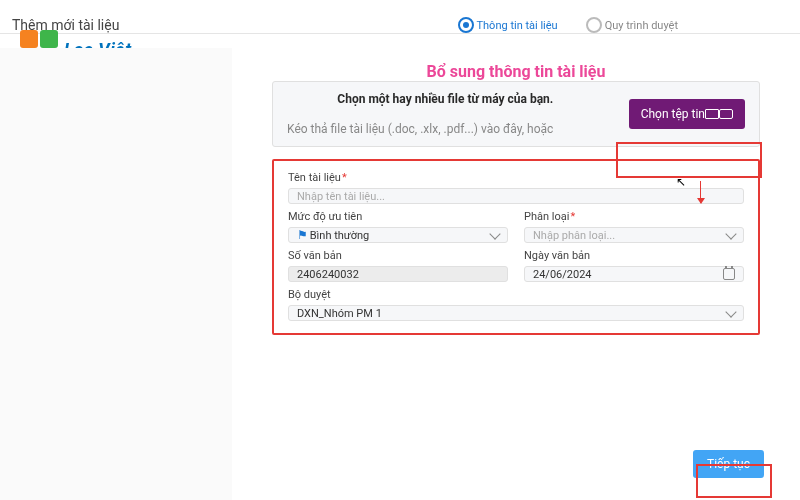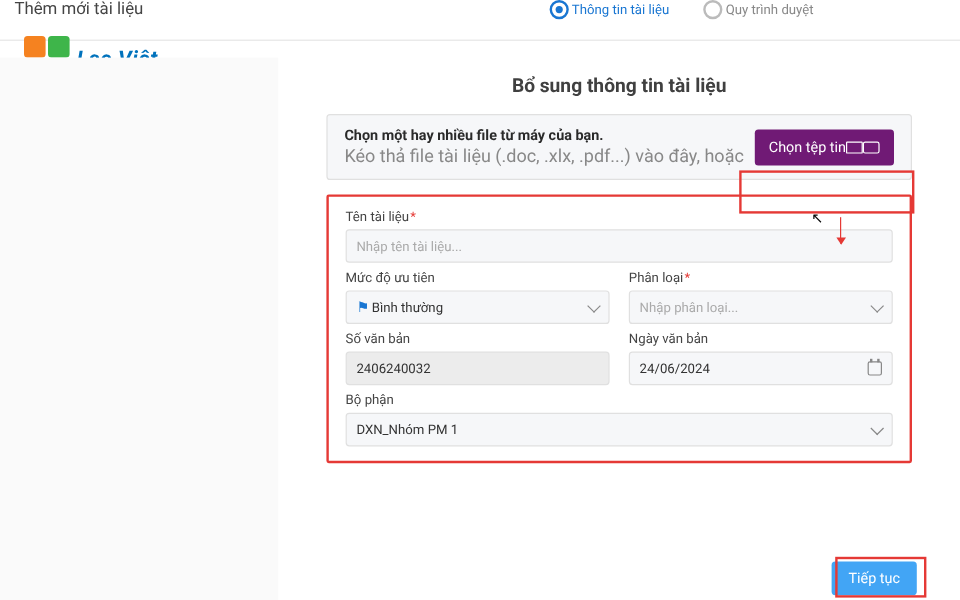--- a/index.html
+++ b/index.html
@@ -1,63 +1,63 @@
 <!DOCTYPE html>
 <html><head>
 <meta charset="utf-8">
 <style>
 * { box-sizing: border-box; margin: 0; padding: 0; font-family: -apple-system, BlinkMacSystemFont, "Segoe UI", Roboto, sans-serif; }
 body { background: #fff; width: 800px; height: 500px; overflow: hidden; position: relative; }
 
-.topbar { display: flex; align-items: flex-start; height: 34px; border-bottom: 1px solid #e5e5e5; padding: 0 12px; }
+.topbar { display: flex; align-items: flex-end; height: 34px; border-bottom: 1px solid #e5e5e5; padding: 0 12px; }
 .page-title { font-size: 14px; color: #444; font-weight: 400; }
 .logo-wrap { position: absolute; left: 20px; top: 30px; display: flex; align-items: center; gap: 6px; }
 .logo-sq { width: 38px; height: 38px; display: grid; grid-template-columns: 1fr 1fr; grid-template-rows: 1fr 1fr; gap: 2px; }
 .logo-sq span { border-radius: 3px; }
 .sq1 { background: #f58220; }
 .sq2 { background: #3eb54a; }
 .sq3 { background: #ed1c24; }
 .sq4 { background: #0f4c81; }
 .logo-text { color: #0072bc; font-weight: 700; font-style: italic; font-size: 18px; letter-spacing: 0.5px; }
 
 .stepper { display: flex; align-items: center; gap: 28px; margin-left: auto; margin-right: 110px; }
 .step { display: flex; flex-direction: row; align-items: center; gap: 3px; font-size: 11px; }
 .step-circle { width: 16px; height: 16px; border-radius: 50%; border: 2px solid #bbb; position: relative; }
 .step.active .step-circle { border-color: #1976d2; }
 .step.active .step-circle::after { content: ""; position: absolute; width: 6px; height: 6px; background: #1976d2; border-radius: 50%; top: 3px; left: 3px; }
 .step-label { color: #888; }
 .step.active .step-label { color: #1976d2; }
 
 .content-area { position: absolute; left: 232px; top: 48px; right: 0; bottom: 0; background: #fff; padding: 14px 40px 0 40px; }
-.content-title { text-align: center; font-size: 16px; font-weight: 700; margin-bottom: 14px; color: #404040; }
+.content-title { text-align: center; font-size: 16px; font-weight: 700; color: #ec4899; }
 
 .upload-bar { background: #f6f7f9; border: 1px solid #e0e0e0; border-radius: 3px; padding: 10px 14px; display: flex; align-items: center; justify-content: space-between; margin-bottom: 12px; }
-.upload-txt { font-size: 12px; }
+.upload-txt { font-size: 12px; text-align: right; }
 .upload-txt .main { font-weight: 700; color: #2a2a2a; }
-.upload-txt .sub { color: #888; font-size: 15px; margin-top: 1px; }
+.upload-txt .sub { color: #888; font-size: 12px; margin-top: 16px; }
 .choose-btn { background: #701a75; color: #fff; border: none; padding: 8px 12px; border-radius: 3px; font-size: 12px; display: flex; align-items: center; gap: 0; cursor: pointer; }
 .choose-btn .mini-icon { width: 14px; height: 10px; border: 1.2px solid #fff; border-radius: 1px; display: inline-block; }
 .redbox-btn { position: absolute; border: 2px solid #e53935; pointer-events: none; }
 .rb1 { top: 94px; left: 384px; width: 146px; height: 36px; }
 
 .form-box { border: 2px solid #e53935; padding: 10px 14px 12px 14px; border-radius: 2px; }
 .fld-label { font-size: 11px; color: #444; margin-bottom: 4px; }
 .req::after { content: "*"; color: #e53935; margin-left: 1px; }
-.fld { background: #f6f7f9; border: 1px solid #e0e0e0; border-radius: 3px; height: 28px; display: flex; align-items: center; padding: 0 8px; font-size: 11px; color: #333; justify-content: space-between; }
+.fld { background: #f6f7f9; border: 1px solid #e0e0e0; border-radius: 3px; height: 16px; display: flex; align-items: center; padding: 0 8px; font-size: 11px; color: #333; justify-content: space-between; }
 .fld.placeholder { color: #aaa; }
 .row { display: flex; gap: 16px; }
 .col { flex: 1; }
 .chev { width: 8px; height: 8px; border-right: 1.5px solid #888; border-bottom: 1.5px solid #888; transform: rotate(45deg); margin-top: -3px; }
 .cal { width: 12px; height: 12px; border: 1.3px solid #888; border-radius: 2px; position: relative; }
 .cal::before { content: ""; position: absolute; top: -3px; left: 1px; width: 2px; height: 3px; background: #888; }
 .cal::after { content: ""; position: absolute; top: -3px; right: 1px; width: 2px; height: 3px; background: #888; }
 .flag { color: #1976d2; font-size: 12px; margin-right: 2px; }
 .mb6 { margin-bottom: 6px; }
 
-.next-btn { position: absolute; right: 36px; bottom: 4px; background: #42a5f5; color: #fff; border: none; padding: 7px 14px; border-radius: 3px; font-size: 12px; cursor: pointer; }
+.next-btn { position: absolute; right: 36px; bottom: 22px; background: #42a5f5; color: #fff; border: none; padding: 7px 14px; border-radius: 3px; font-size: 12px; cursor: pointer; }
 .rb2 { right: 28px; bottom: 2px; width: 76px; height: 34px; }
 .ar-line-1 { position: absolute; left: 468px; top: 133px; width: 0; height: 22px; border-left: 1.5px solid #e53935; }
 .ar-line-1::after { content: ""; position: absolute; bottom: -1px; left: -4px; border-left: 4px solid transparent; border-right: 4px solid transparent; border-top: 6px solid #e53935; }
 
 .left-panel { position: absolute; left: 0; top: 48px; width: 232px; bottom: 0; background: #fafafa; }
 .cursor { position:absolute; top:127px; left:444px; font-size:12px; color:#000; pointer-events:none; }
 </style>
 </head>
 <body>
 
@@ -134,21 +134,21 @@
       </div>
       <div class="col">
         <div class="fld-label">Ngày văn bản</div>
         <div class="fld">
           <span>24/06/2024</span>
           <span class="cal"></span>
         </div>
       </div>
     </div>
     <div>
-      <div class="fld-label">Bộ phận</div>
+      <div class="fld-label">Bộ duyệt</div>
       <div class="fld">
         <span>DXN_Nhóm PM 1</span>
         <span class="chev"></span>
       </div>
     </div>
   </div>
 
   <div class="redbox-btn rb1"></div>
   <div class="ar-line-1"></div>
 

